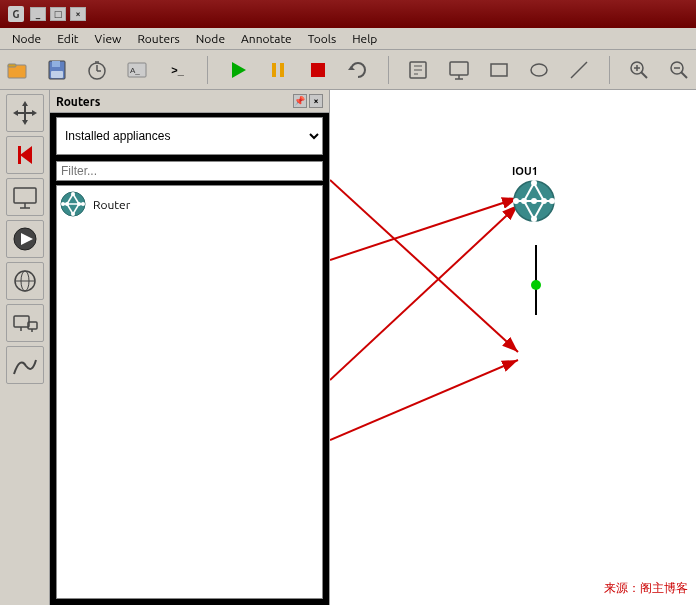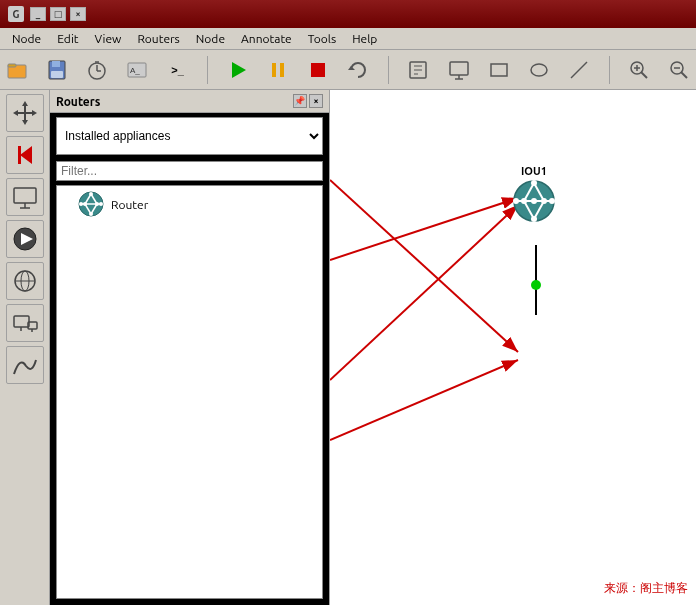--- a/index.html
+++ b/index.html
@@ -125,21 +125,21 @@
     .device-list {
       flex: 1;
       overflow-y: auto;
       background: white;
       border: 1px solid #888;
       margin: 0 6px 6px 6px;
     }
     .device-item {
       display: flex;
       align-items: center;
-      padding: 4px 20px;
+      padding: 4px 2px;
       gap: 6px;
       cursor: pointer;
       font-size: 12px;
     }
 
     
     .router-icon {
       width: 28px; height: 28px;
       display: flex; align-items: center; justify-content: center;
     }
@@ -160,21 +160,21 @@
       color: #cc0000;
       font-size: 12px;
       font-family: sans-serif;
     }
 
     
     .node {
       position: absolute;
       display: flex;
       flex-direction: column;
-      align-items: center;
+      align-items: flex-start;
       cursor: pointer;
     }
     .node-label {
       font-size: 11px;
       font-weight: bold;
       margin-bottom: 2px;
       color: #000;
     }
     .node-icon {
       width: 44px; height: 44px;

